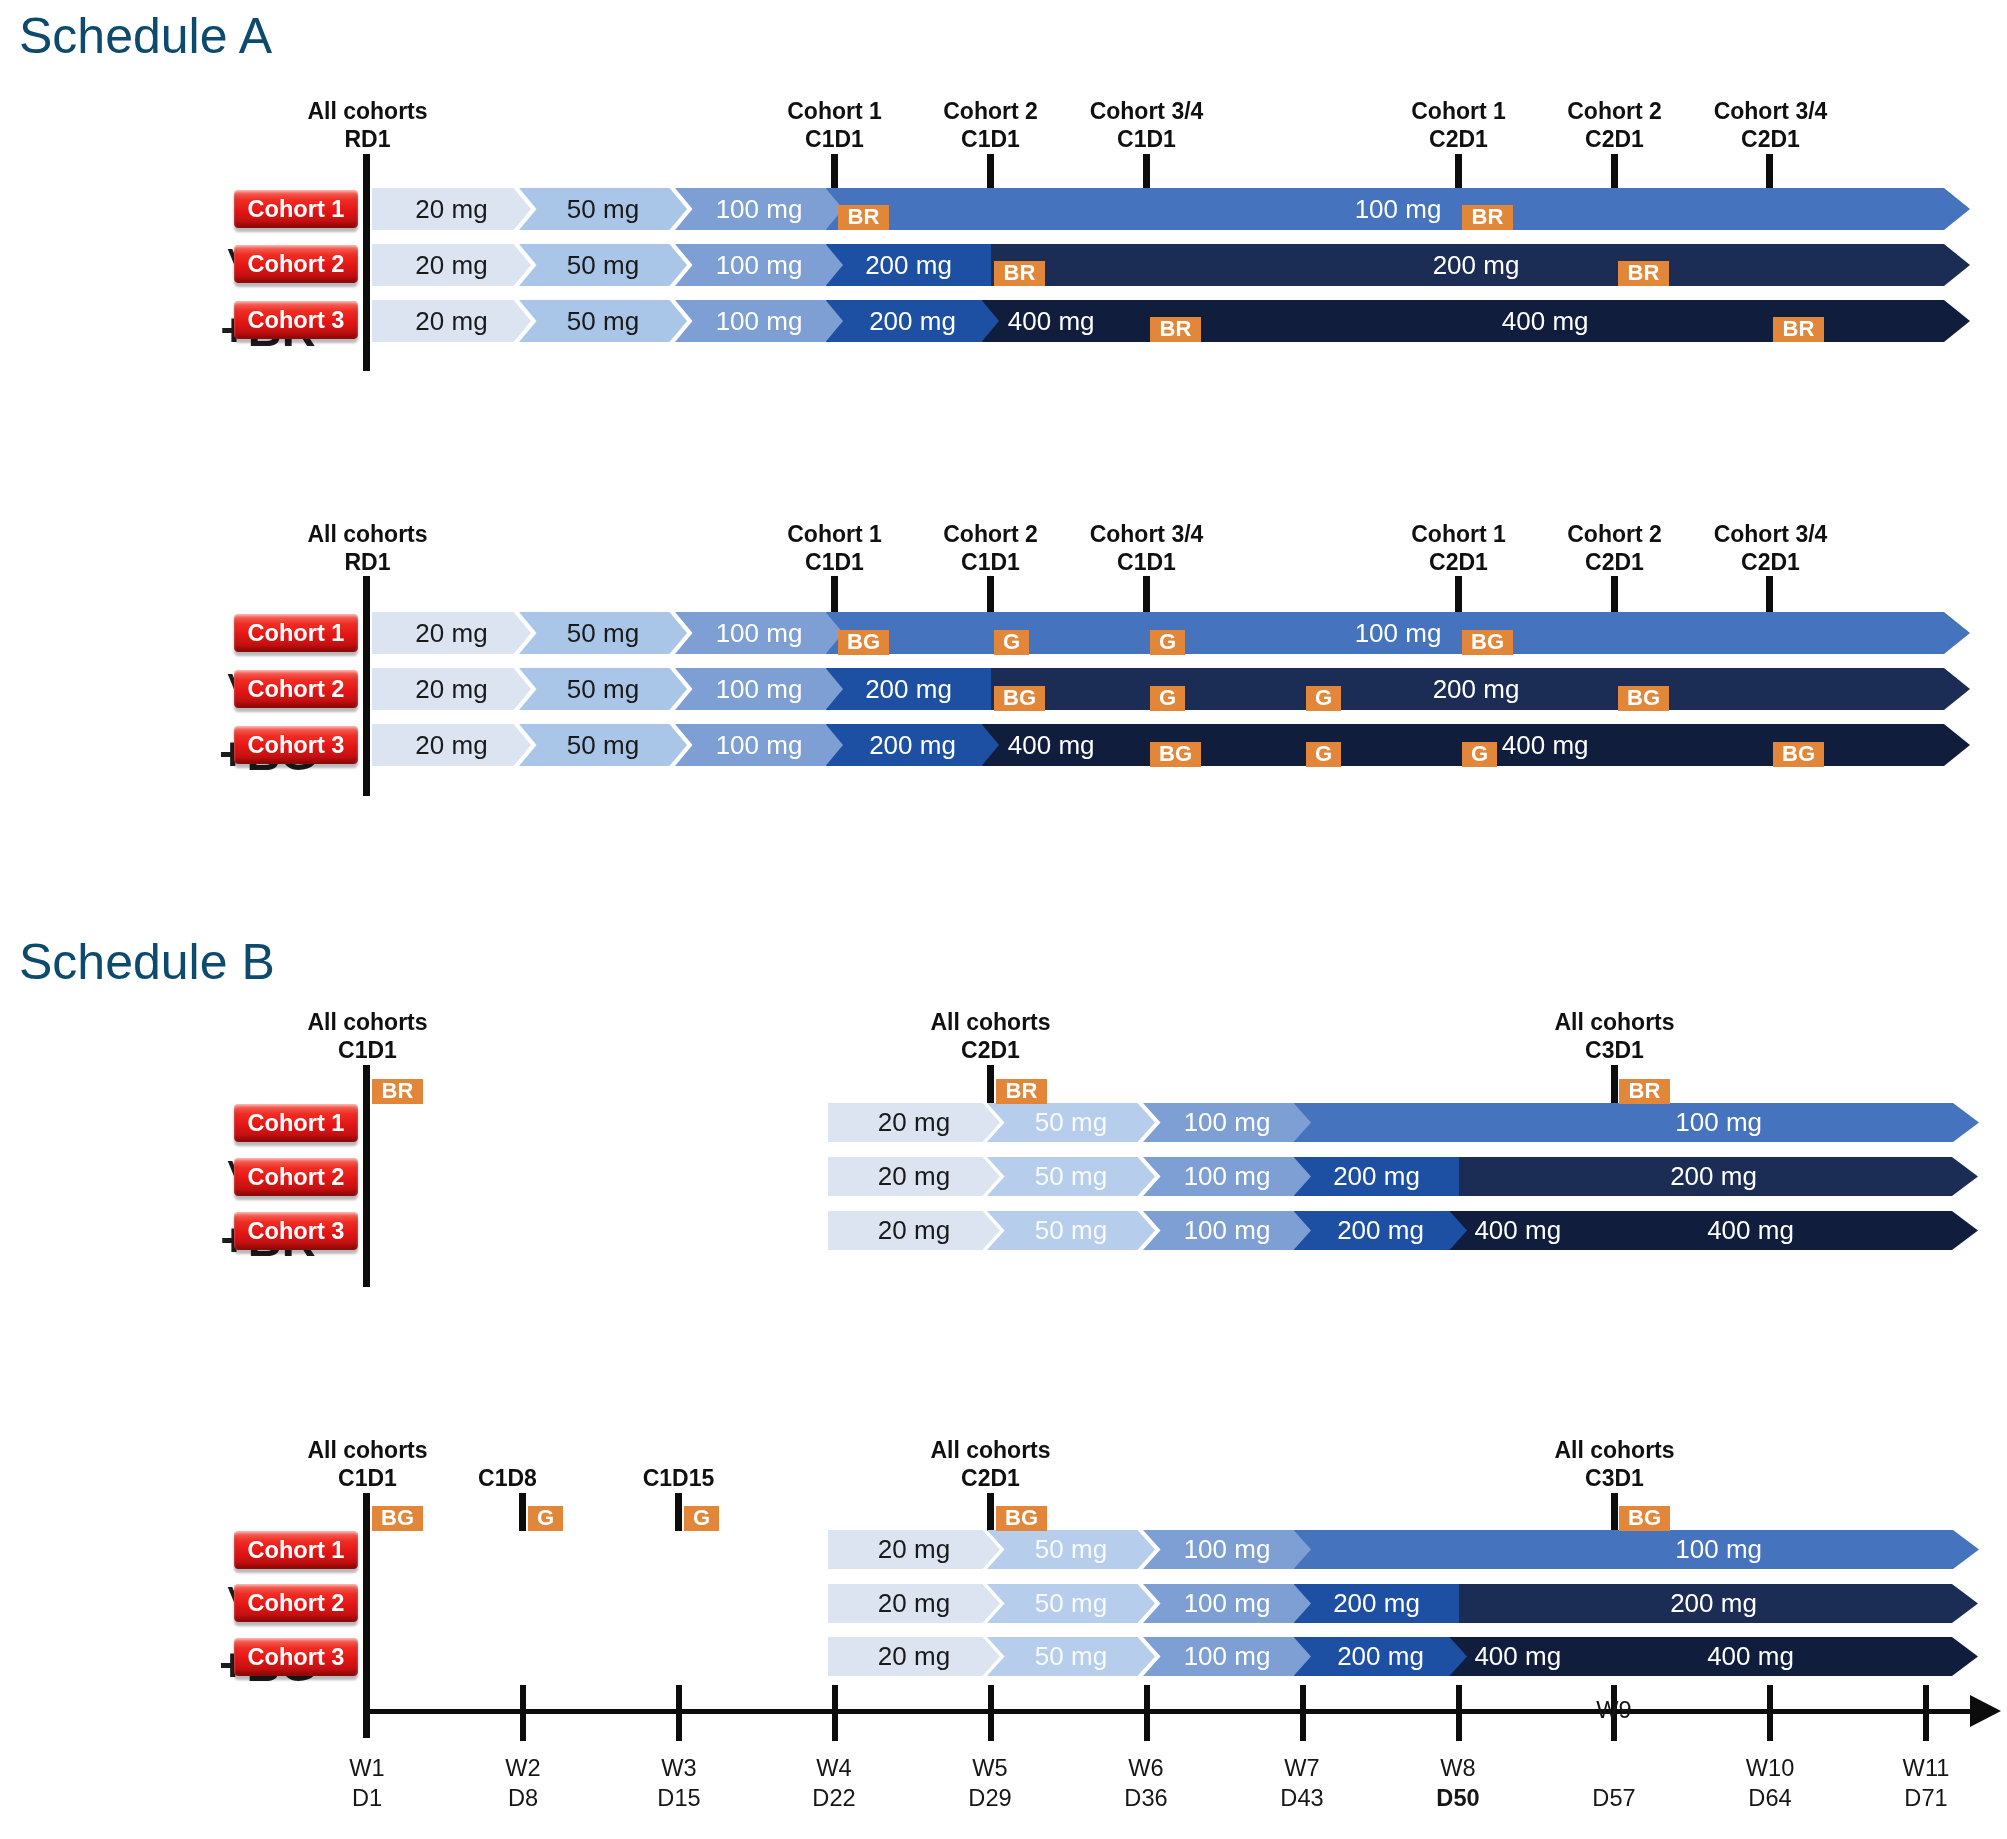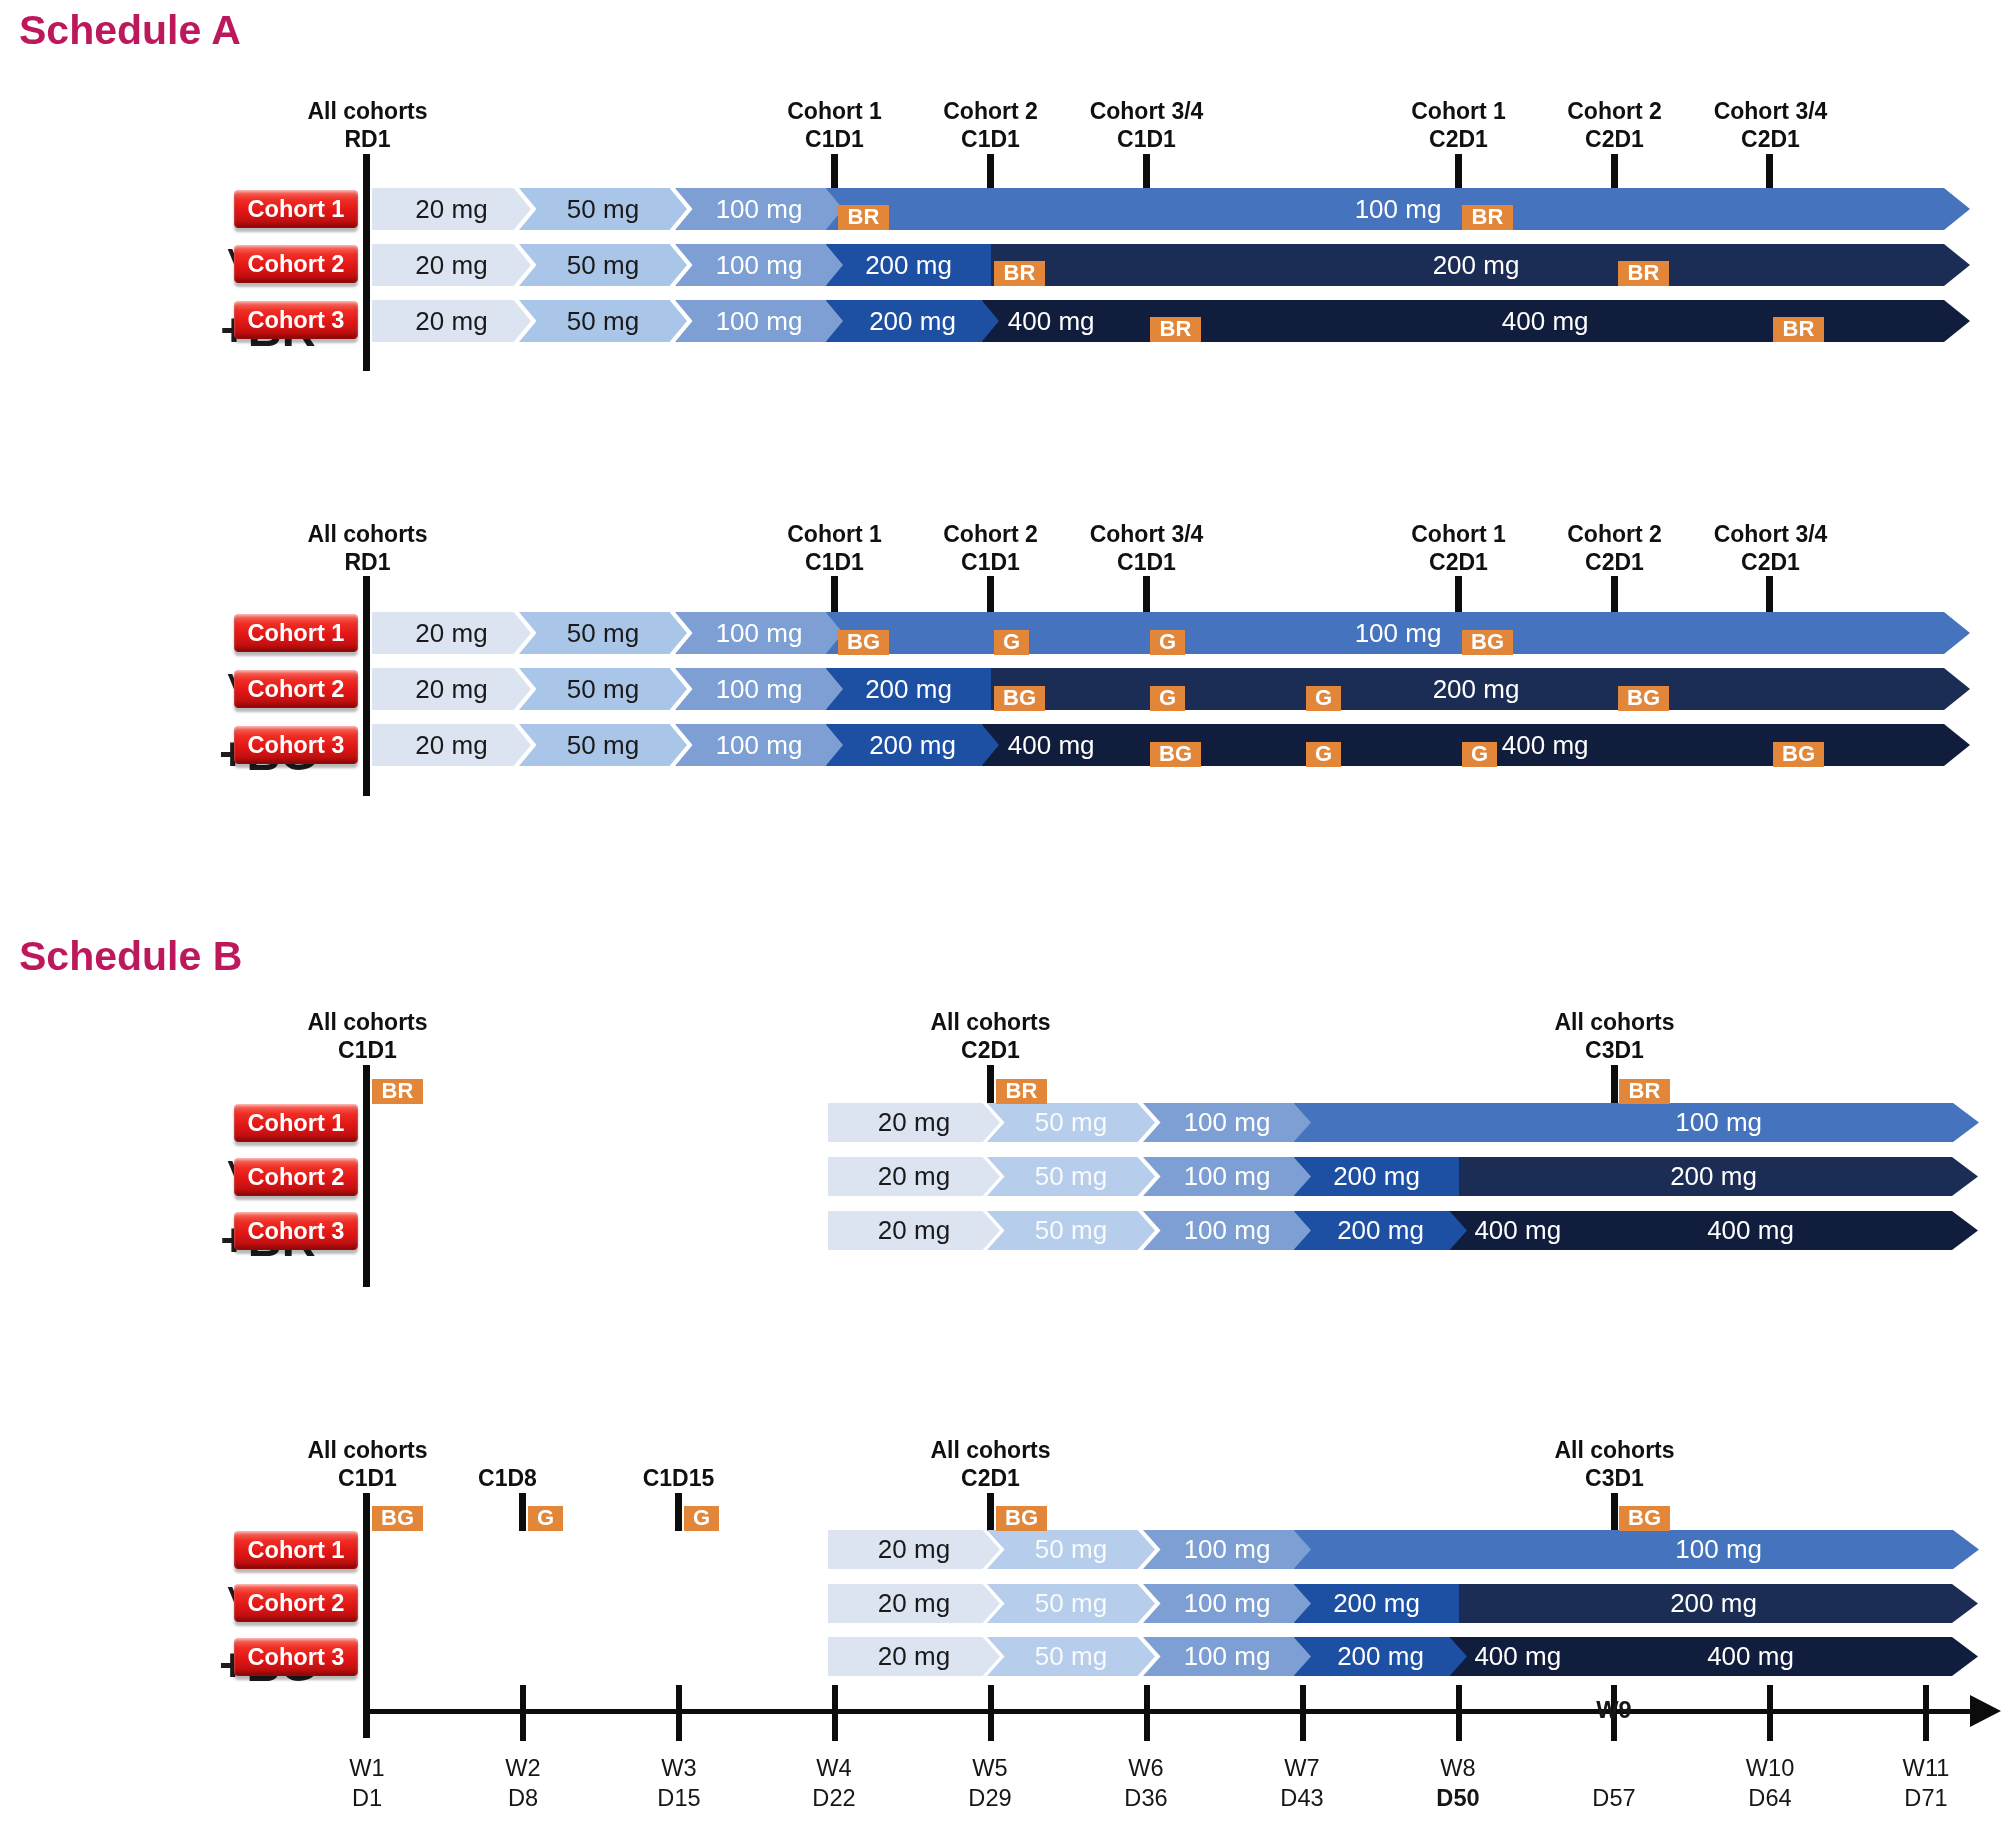--- a/index.html
+++ b/index.html
@@ -1,18 +1,18 @@
 <!DOCTYPE html>
 <html style="font-size:14px"><head>
 <meta charset="utf-8">
 <style>
   html,body{margin:0;padding:0;background:#fff;}
   .canvas{position:relative;width:2008px;height:1839px;background:#ffffff;
           font-family:"Liberation Sans",sans-serif;overflow:hidden;}
-  .sched-title{position:absolute;font-size:41px;font-weight:bold;color:#be185d;white-space:nowrap;}
+  .sched-title{position:absolute;font-size:50px;font-weight:normal;color:#0c4a6e;white-space:nowrap;}
   #t-a{top:7px;left:19px;} #t-b{top:933px;left:19px;}
   .glabel{position:absolute;width:236px;left:150px;text-align:center;font-size:47px;color:#1c1c1c;line-height:1;white-space:nowrap;}
   .glabel.bold{font-weight:bold;}
   #g-a-br-1{top:241px;} #g-a-br-2{top:306px;}
   #g-a-bg-1{top:666px;} #g-a-bg-2{top:730px;}
   #g-b-br-1{top:1153px;} #g-b-br-2{top:1216px;}
   #g-b-bg-1{top:1579px;} #g-b-bg-2{top:1641px;}
   .panel{position:absolute;inset:0;}
   .ms-l{position:absolute;width:245px;text-align:center;font-weight:bold;font-size:23px;
         color:#101010;line-height:26px;white-space:nowrap;}
@@ -352,21 +352,21 @@
       <div class="axis-tick" style="left: 1144px; top: 1685px; width: 6.1px; height: 56px;"></div>
       <div class="axis-lab" style="left: 1085px; top: 1754px;">W6</div>
       <div class="axis-lab" style="left: 1085px; top: 1784px;">D36</div>
       <div class="axis-tick" style="left: 1300px; top: 1685px; width: 6.1px; height: 56px;"></div>
       <div class="axis-lab" style="left: 1241px; top: 1754px;">W7</div>
       <div class="axis-lab" style="left: 1241px; top: 1784px;">D43</div>
       <div class="axis-tick" style="left: 1456px; top: 1685px; width: 6.1px; height: 56px;"></div>
       <div class="axis-lab" style="left: 1397px; top: 1754px;">W8</div>
       <div class="axis-lab" style="left: 1397px; top: 1784px; font-weight: bold;">D50</div>
       <div class="axis-tick" style="left: 1611px; top: 1685px; width: 6.1px; height: 56px;"></div>
-      <div class="axis-lab" style="left: 1553px; top: 1696px; font-weight: bold;">W9</div>
+      <div class="axis-lab" style="left: 1553px; top: 1696px;">W9</div>
       <div class="axis-lab" style="left: 1553px; top: 1784px;">D57</div>
       <div class="axis-tick" style="left: 1767px; top: 1685px; width: 6.1px; height: 56px;"></div>
       <div class="axis-lab" style="left: 1709px; top: 1754px;">W10</div>
       <div class="axis-lab" style="left: 1709px; top: 1784px;">D64</div>
       <div class="axis-tick" style="left: 1923px; top: 1685px; width: 6.1px; height: 56px;"></div>
       <div class="axis-lab" style="left: 1865px; top: 1754px;">W11</div>
       <div class="axis-lab" style="left: 1865px; top: 1784px;">D71</div>
     </div>
 </div>
 

